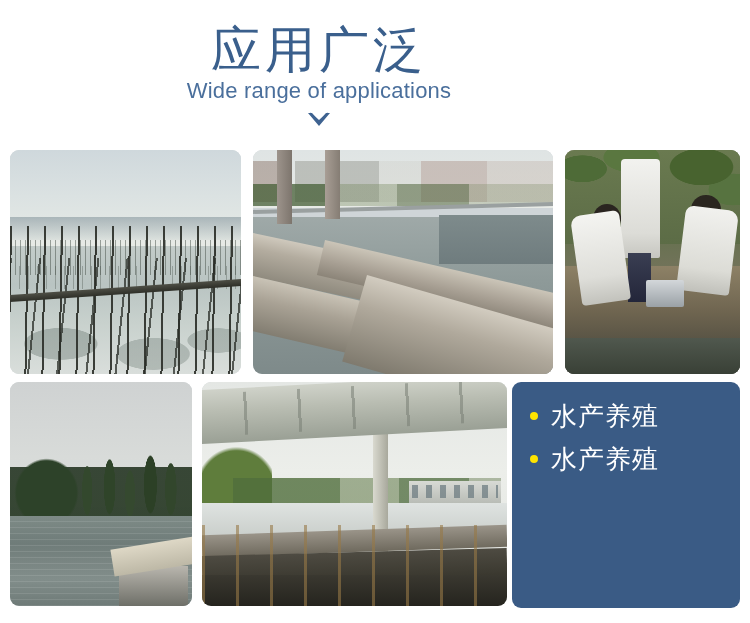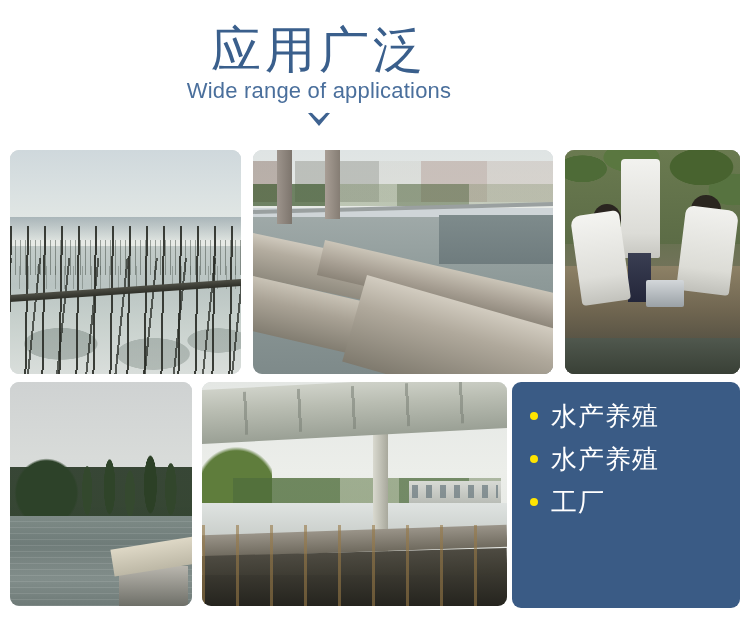--- a/index.html
+++ b/index.html
@@ -499,17 +499,13 @@
 
 <div class="apps-panel">
   <div class="app-item">
     <span class="bullet"></span>
     <span class="app-label">水产养殖</span>
   </div>
   <div class="app-item">
     <span class="bullet"></span>
     <span class="app-label">水产养殖</span>
   </div>
-  <div class="app-item">
-    <span class="bullet"></span>
-    <span class="app-label">工厂</span>
-  </div>
 </div>
 
 </body></html>

